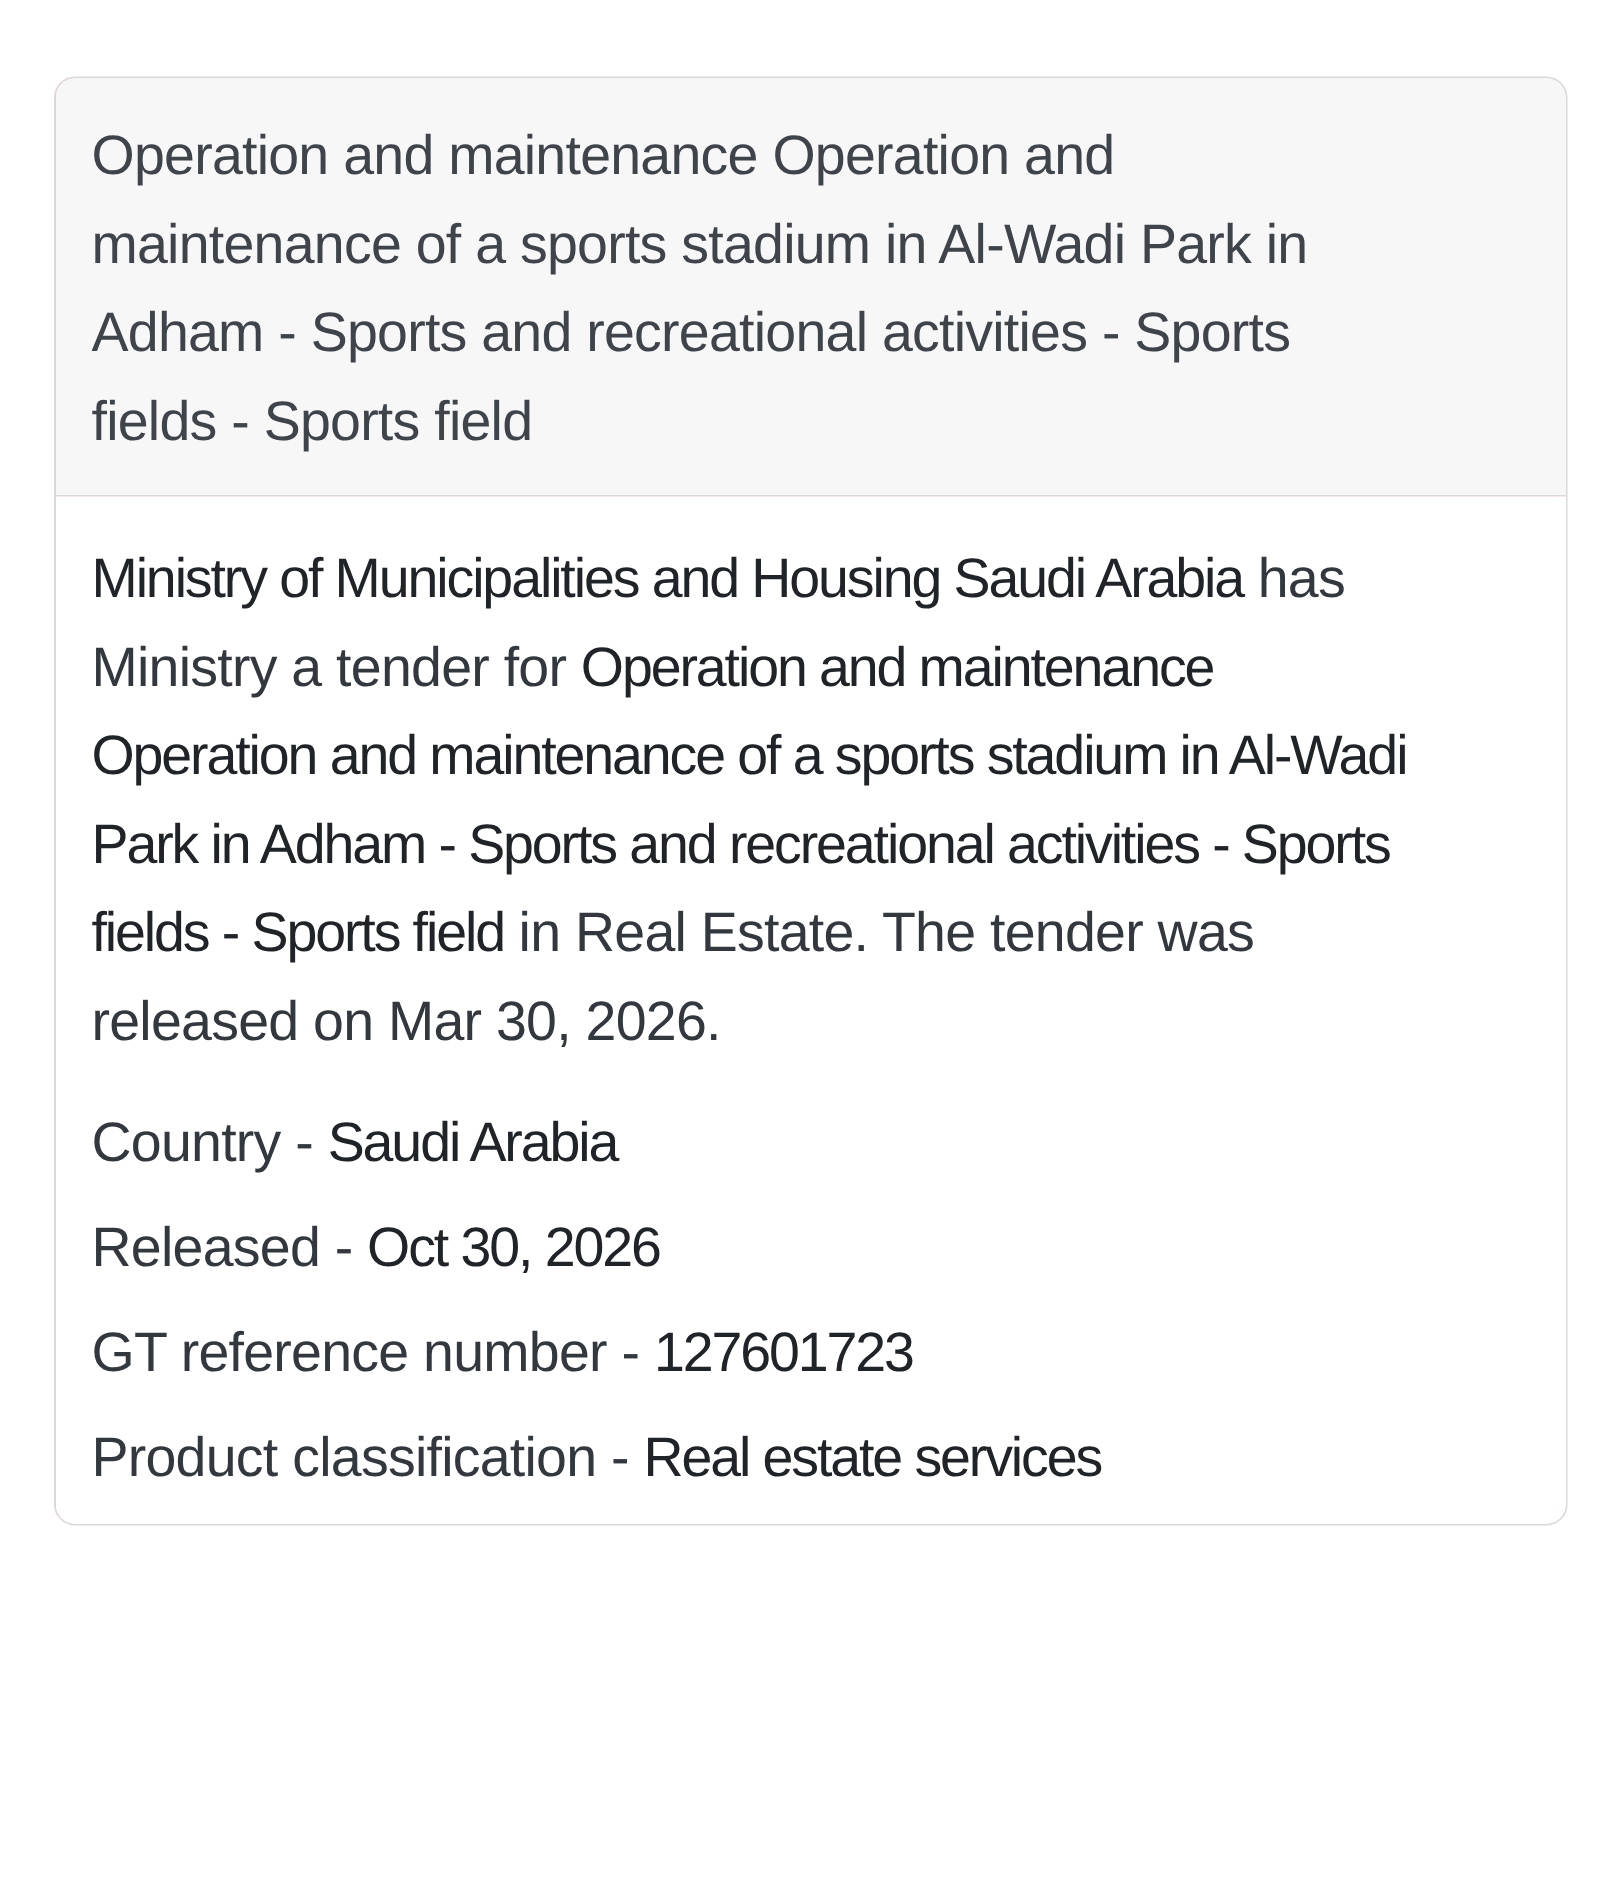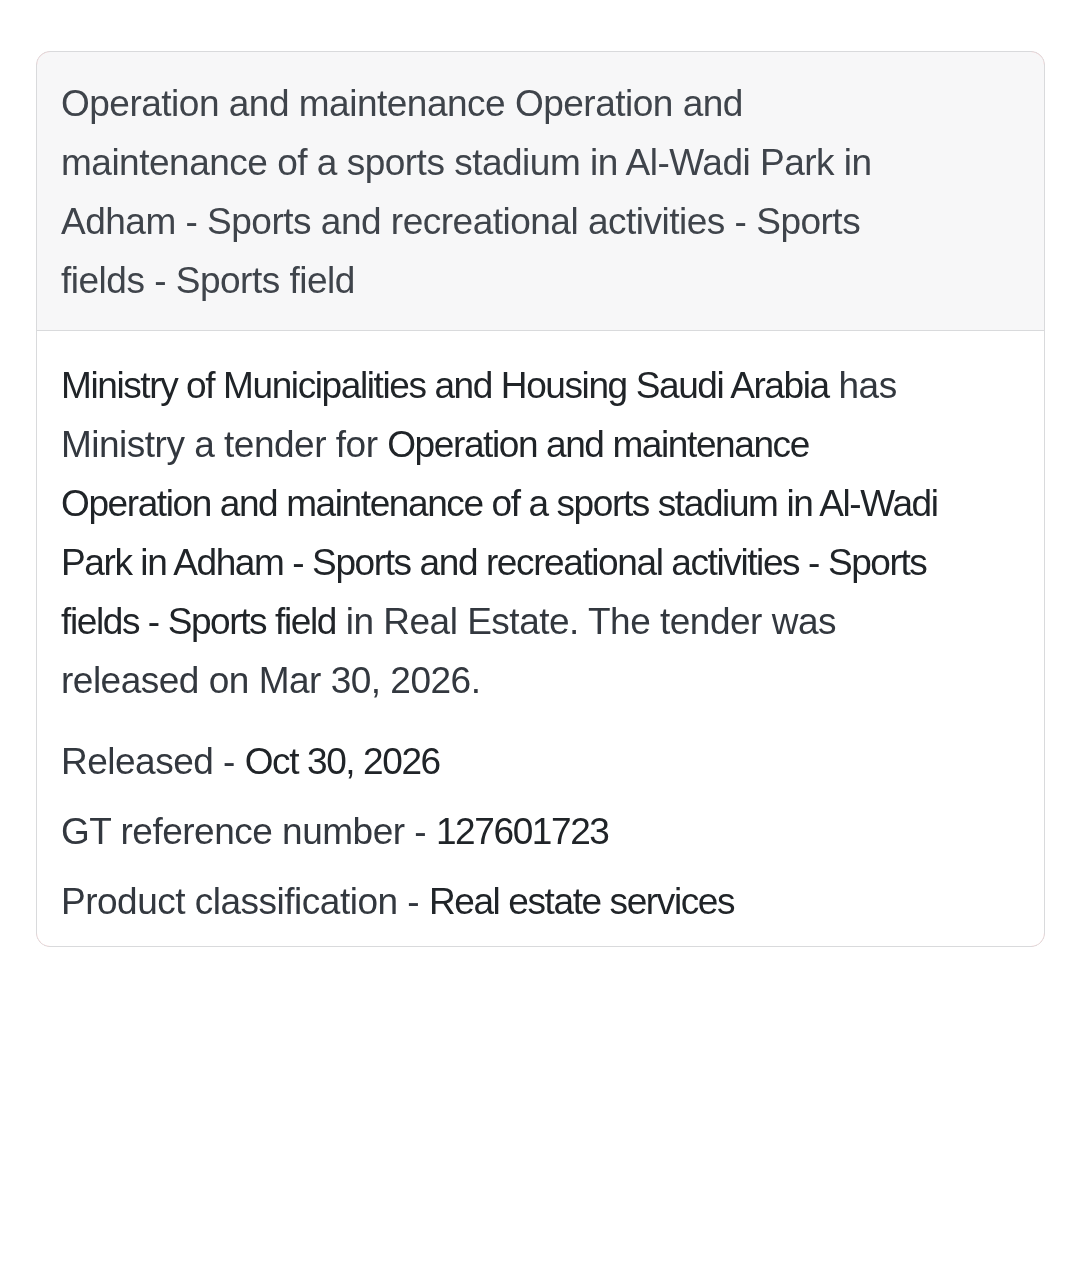--- a/index.html
+++ b/index.html
@@ -72,20 +72,21 @@
 <body>
 
 <div class="card">
   <div class="card-header">
     <p class="title">Operation and maintenance Operation and maintenance of a sports stadium in Al-Wadi Park in Adham - Sports and recreational activities - Sports fields - Sports field</p>
   </div>
   <div class="card-body">
 
     <p class="intro"><b>Ministry of Municipalities and Housing Saudi Arabia</b><span> has Ministry a tender for </span><b>Operation and maintenance Operation and maintenance of a sports stadium in Al-Wadi Park in Adham - Sports and recreational activities - Sports fields - Sports field</b><span> in Real Estate. The tender was released on Mar 30, 2026.</span></p>
 
+    <p class="field"><span>Country</span><span> - </span><b>Saudi Arabia</b></p>
 
 
     <p class="field"><span>Released</span><span> - </span><b>Oct 30, 2026</b></p>
 
     <p class="field"><span>GT reference number</span><span> - </span><b>127601723</b></p>
 
     <p class="field"><span>Product classification</span><span> - </span><b>Real estate services</b></p>
 
   </div>
 </div>

